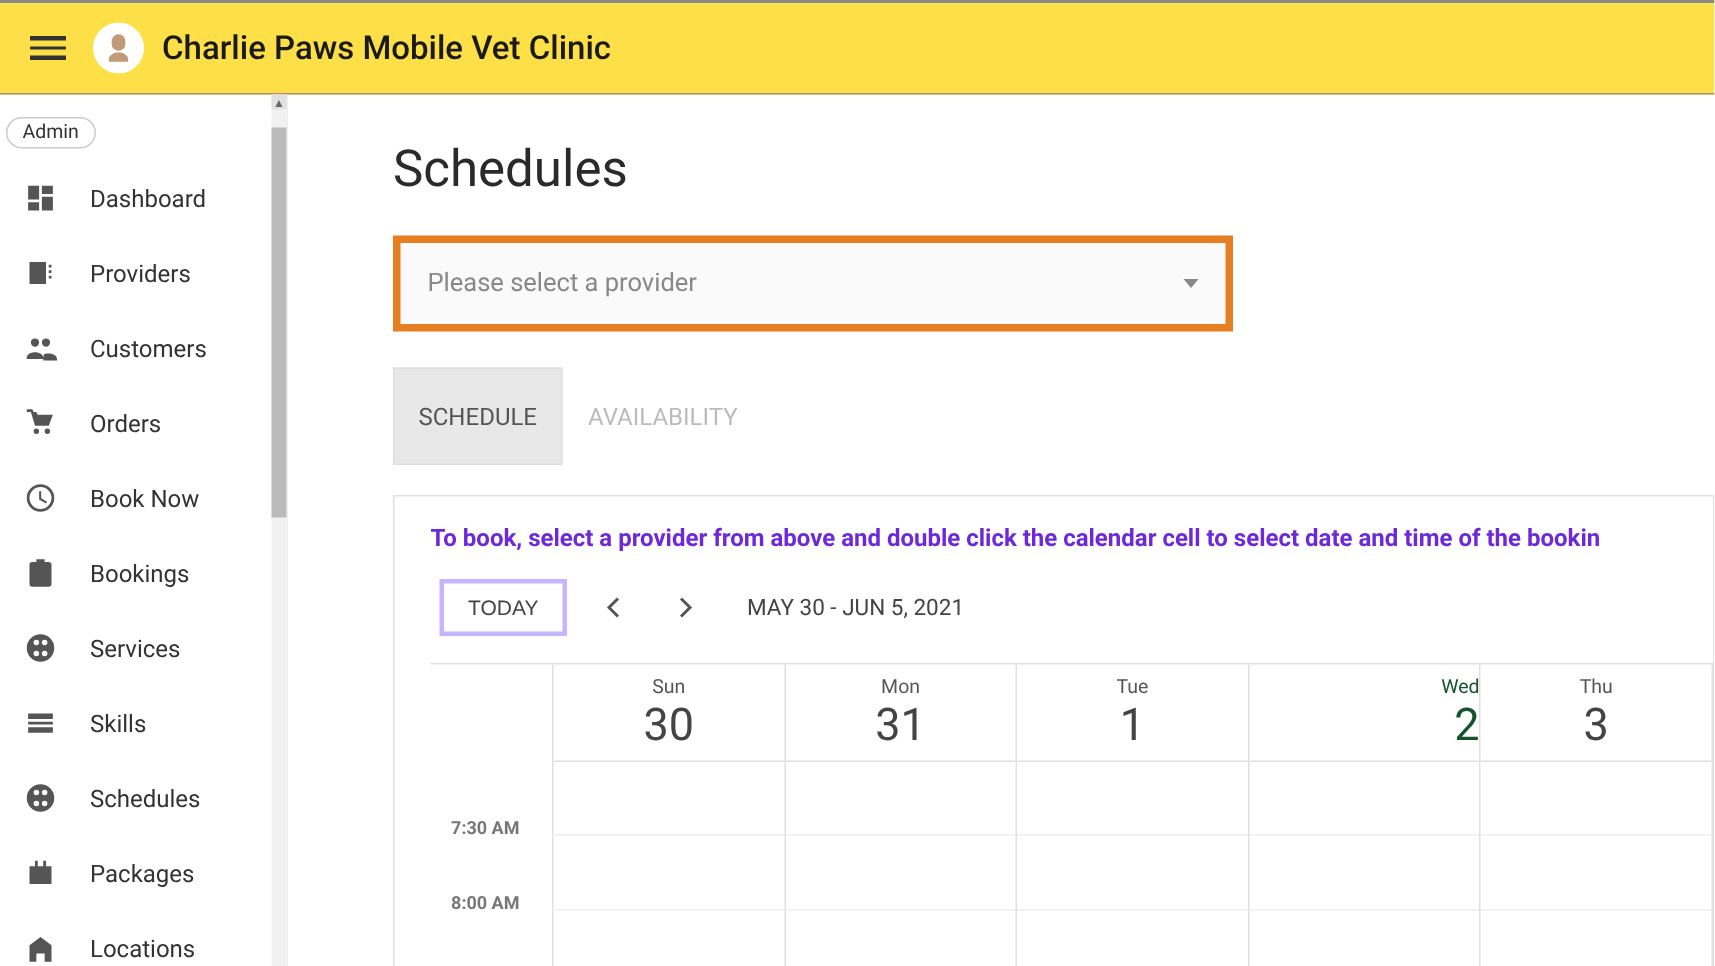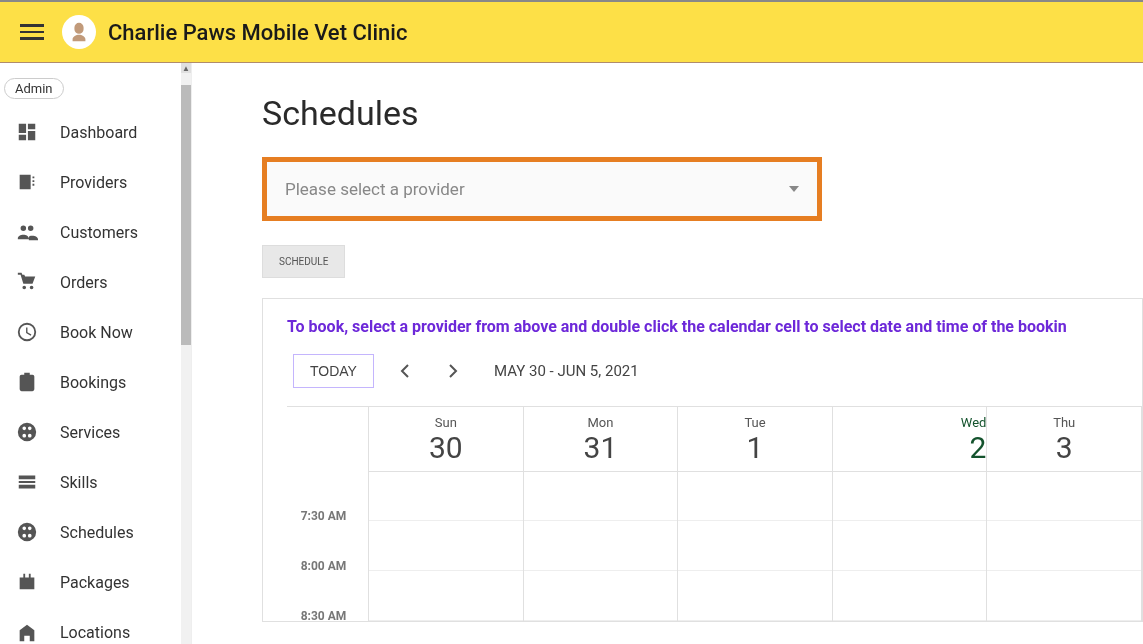--- a/index.html
+++ b/index.html
@@ -25,28 +25,28 @@
 .nav-icon svg { width: 22px; height: 22px; fill: #555; }
 
 .main { flex: 1; padding: 30px 0 0 70px; overflow: hidden; position: relative; }
 .page-title { font-size: 34px; font-weight: 400; color: #2a2a2a; margin-bottom: 24px; }
 
 .provider-select-wrap { border: 5px solid #e67e22; width: 560px; height: 64px; display: flex; align-items: center; background: #fafafa; margin-bottom: 24px; }
 .provider-select-inner { flex: 1; display: flex; align-items: center; justify-content: space-between; padding: 0 18px; color: #888; font-size: 17px; cursor: pointer; }
 .caret-down { border-left: 5px solid transparent; border-right: 5px solid transparent; border-top: 6px solid #888; width: 0; height: 0; }
 
 .tabs { display: flex; margin-bottom: 20px; }
-.tab { padding: 10px 16px; font-size: 10px; text-transform: uppercase; color: #bbb; cursor: pointer; border: 1px solid transparent; }
+.tab { padding: 22px 16px; font-size: 16px; text-transform: uppercase; color: #bbb; cursor: pointer; border: 1px solid transparent; }
 .tab.active { background: #e8e8e8; border: 1px solid #ddd; color: #555; }
 
 .calendar-panel { border: 1px solid #e0e0e0; padding: 18px 0 0 24px; background: #fff; }
 .instruction { font-size: 16px; font-weight: 700; color: #6d28d9; margin-bottom: 18px; }
 
 .cal-toolbar { display: flex; align-items: center; gap: 14px; margin-bottom: 18px; padding-left: 6px; }
-.today-btn { border: 1px solid #c4b5fd; padding: 8px 16px; font-size: 14px; cursor: pointer; background: #fff; color: #444; }
+.today-btn { border: 3px solid #c4b5fd; padding: 8px 16px; font-size: 14px; cursor: pointer; background: #fff; color: #444; }
 .nav-arrow { width: 34px; height: 34px; display: flex; align-items: center; justify-content: center; cursor: pointer; color: #555; font-size: 16px; }
 .date-range { font-size: 15px; color: #444; margin-left: 10px; }
 
 .week-header { display: flex; border-top: 1px solid #e0e0e0; }
 .time-gutter { width: 82px; border-right: 1px solid #e0e0e0; }
 .day-col { flex: 1; text-align: center; padding: 8px 0 6px; border-right: 1px solid #e0e0e0; }
 .day-name { font-size: 13px; color: #555; }
 .day-num { font-size: 30px; color: #444; font-weight: 400; }
 .day-col.today .day-name, .day-col.today .day-num { color: #14532d; font-weight: 400; text-align: right; }
 
@@ -178,20 +178,21 @@
 
     <div class="provider-select-wrap">
       <div class="provider-select-inner">
         <span>Please select a provider</span>
         <span class="caret-down"></span>
       </div>
     </div>
 
     <div class="tabs">
       <div class="tab active">SCHEDULE</div>
+      <div class="tab">AVAILABILITY</div>
     </div>
 
     <div class="calendar-panel">
       <div class="instruction">To book, select a provider from above and double click the calendar cell to select date and time of the bookin</div>
 
       <div class="cal-toolbar">
         <button class="today-btn">TODAY</button>
         <div class="nav-arrow">
           <svg width="10" height="14" viewBox="0 0 10 14">
               <path d="M8 1 2 7l6 6" stroke="#555" stroke-width="2" fill="none"></path>

